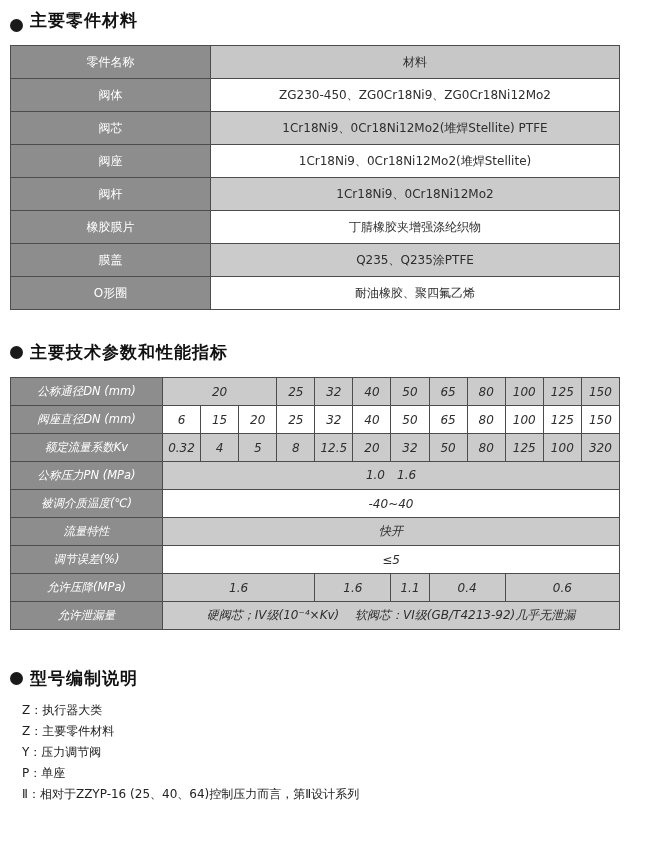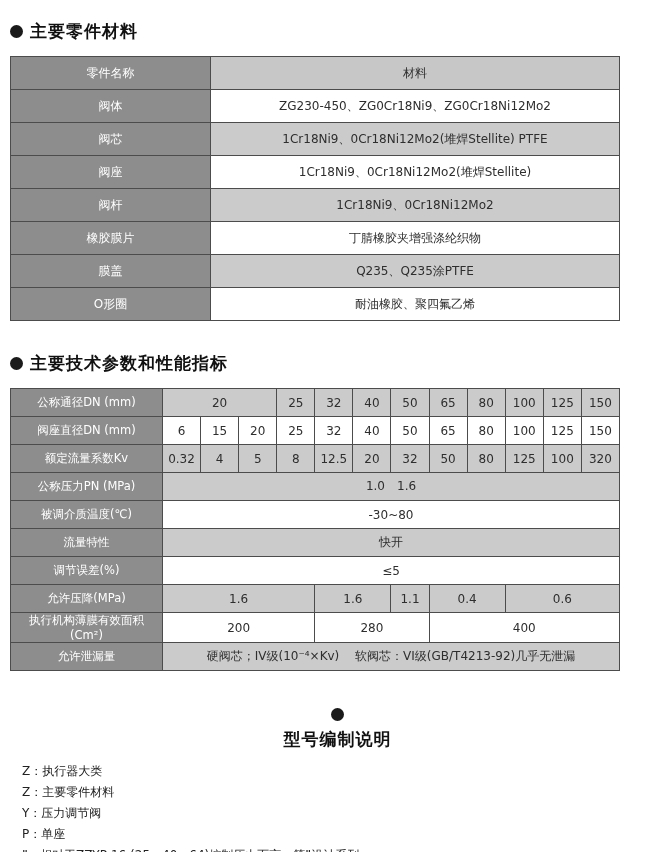--- a/index.html
+++ b/index.html
@@ -16,21 +16,21 @@
     display: flex; align-items: center; gap: 7px;
     margin-left: 10px;
     font-size: 17px; font-weight: bold; color: #111;
     letter-spacing: 1px;
   }
   .bullet {
     width: 13px; height: 13px; border-radius: 50%;
     background: #1a1a1a; flex: 0 0 auto;
   }
   .t1-wrap { margin: 13px 10px 0 10px; }
-  .t2-wrap { margin: 13px 24px 0 10px; }
+  .t2-wrap { margin: 13px 24px 0 10px; font-style: italic; }
 
   table {
     border-collapse: collapse;
     width: 610px;
     table-layout: fixed;
   }
   td {
     border: 1px solid #4c4c4c;
     font-size: 12px;
     text-align: center;
@@ -50,34 +50,34 @@
   
   .t2 td { height: 27px; }
   .t2 .lbl {
     background: #8d8d8d; color: #ffffff;
     font-size: 11.5px;
   }
   .t2 .w { background: #ffffff; }
   .t2 .g { background: #cbcbcb; }
 
   .sec2 { margin-top: 31px; }
-  .sec3 { margin-top: 37px; flex-direction: column; }
+  .sec3 { margin-top: 37px; }
 
   .model-list {
     margin: 10px 0 0 22px;
     font-size: 12px; color: #222;
   }
   .model-list .item { line-height: 21px; }
 </style>
 </head>
 <body>
 
 <div class="page">
 
-  <div class="section-title" style="padding-top:20px;">
+  <div class="section-title" style="padding-top:9px;align-items:flex-end;">
     <span class="bullet"></span>
     <span>主要零件材料</span>
   </div>
 
   <div class="t1-wrap">
     <table class="t1">
       <colgroup>
           <col style="width:200px">
           <col>
         </colgroup>
@@ -183,45 +183,39 @@
         <td class="g">125</td>
         <td class="g">100</td>
         <td class="g">320</td>
       </tr>
       <tr>
         <td class="lbl">公称压力PN (MPa)</td>
         <td class="g" colspan="12">1.0　1.6</td>
       </tr>
       <tr>
         <td class="lbl">被调介质温度(℃)</td>
-        <td class="w" colspan="12">-30~80</td>
+        <td class="w" colspan="12">-40~40</td>
       </tr>
       <tr>
         <td class="lbl">流量特性</td>
         <td class="g" colspan="12">快开</td>
       </tr>
       <tr>
         <td class="lbl">调节误差(%)</td>
         <td class="w" colspan="12">≤5</td>
       </tr>
       <tr>
         <td class="lbl">允许压降(MPa)</td>
         <td class="g" colspan="4">1.6</td>
         <td class="g" colspan="2">1.6</td>
         <td class="g">1.1</td>
         <td class="g" colspan="2">0.4</td>
         <td class="g" colspan="3">0.6</td>
       </tr>
       <tr>
-        <td class="lbl">执行机构薄膜有效面积(Cm²)</td>
-        <td class="w" colspan="4">200</td>
-        <td class="w" colspan="3">280</td>
-        <td class="w" colspan="5">400</td>
-      </tr>
-      <tr>
         <td class="lbl">允许泄漏量</td>
         <td class="g" colspan="12">硬阀芯；IV级(10⁻⁴×Kv)　 软阀芯：VI级(GB/T4213-92)几乎无泄漏</td>
       </tr>
     </tbody>
       </table>
   </div>
 
   <div class="section-title sec3">
     <span class="bullet"></span>
     <span>型号编制说明</span>

